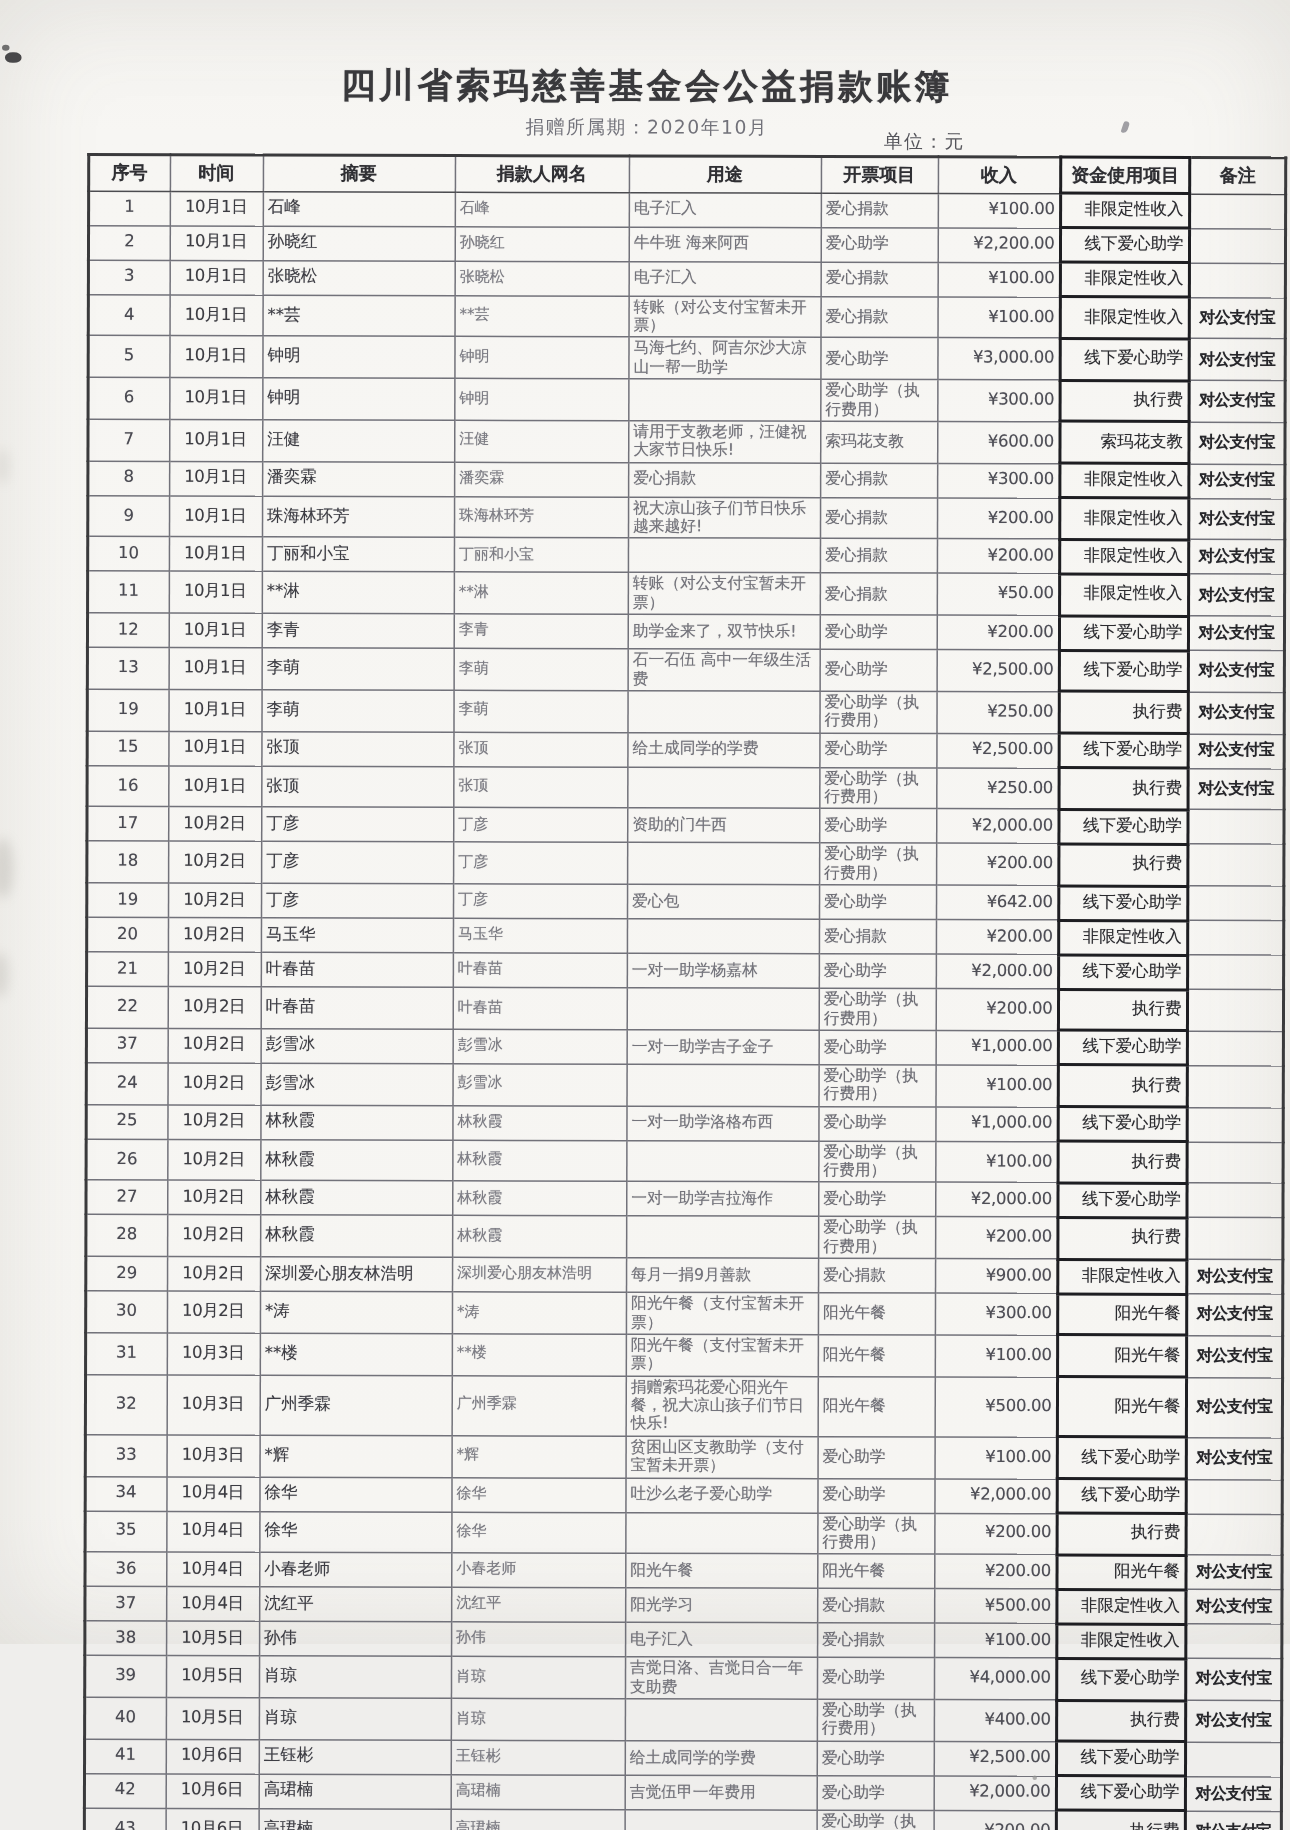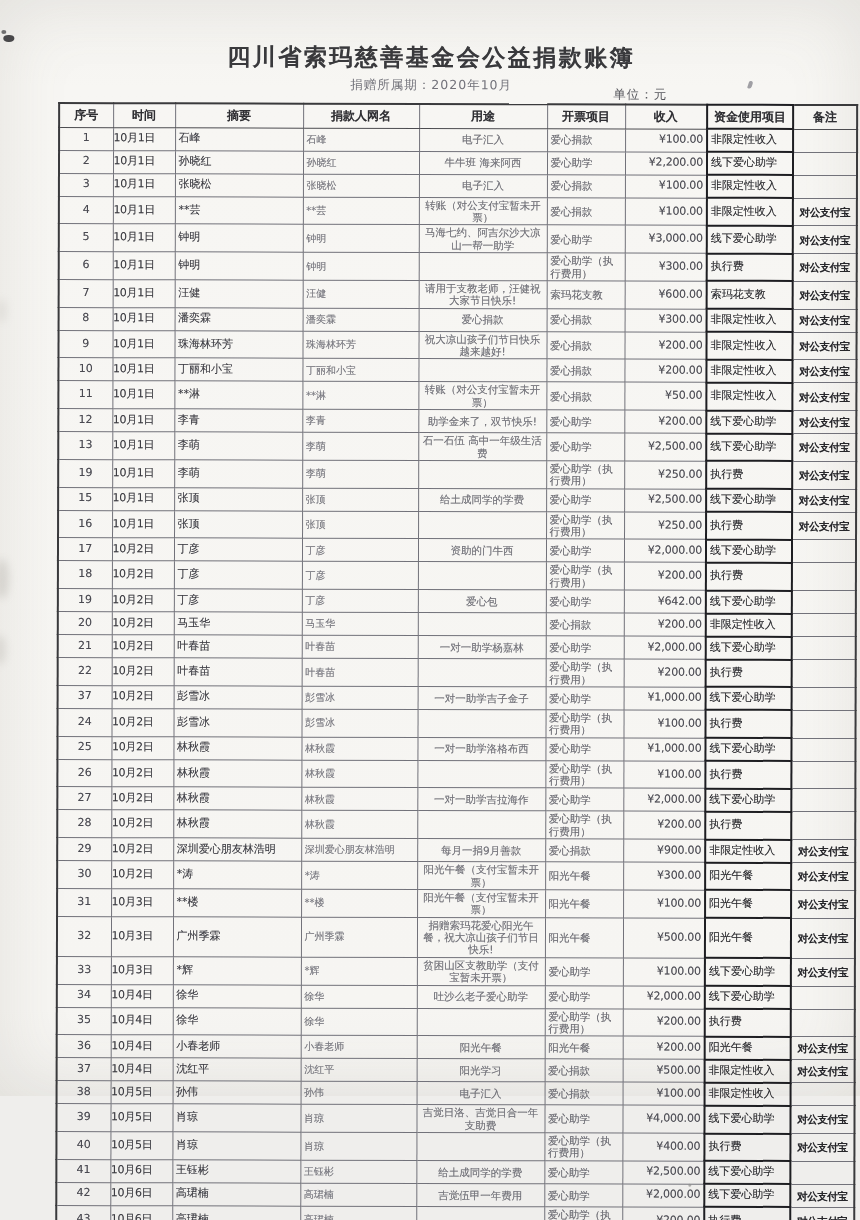--- a/index.html
+++ b/index.html
@@ -23,21 +23,21 @@
     text-align:center;font-size:23px;font-weight:bold;
     letter-spacing:2.5px;color:#39393c;margin:0;
     text-shadow:0 0 0.6px rgba(60,60,64,0.55);
   }
   .doc-subtitle{
     position:absolute;top:77px;left:0;width:100%;
     text-align:center;font-size:12.5px;color:#72727a;
     letter-spacing:1px;
   }
   .unit-label{
-    position:absolute;top:86px;left:612px;
+    position:absolute;top:86px;left:588px;
     font-size:12.5px;color:#55555b;letter-spacing:1px;
   }
   table.ledger{
     position:absolute;top:103px;left:57px;width:798px;
     border-collapse:collapse;table-layout:fixed;
     border:2px solid #3a3a3c;
   }
   .ledger th,.ledger td{
     border:1px solid #72727a;
     padding:1px 3px;
@@ -47,28 +47,28 @@
     text-shadow:0 0 0.5px rgba(70,70,78,0.45);
   }
   .ledger th{
     font-size:12px;font-weight:bold;color:#2f2f33;
     padding:4px 2px;text-align:center;
     border-bottom:1px solid #4c4c50;
   }
   .ledger td{font-size:11px;color:#45454b;height:19px;}
   
   .ledger td.c1{text-align:center;color:#4a4a52;}
-  .ledger td.c2{padding:1px 0;color:#3c3c42;letter-spacing:-0.3px;}
+  .ledger td.c2{text-align:center;padding:1px 0;color:#3c3c42;letter-spacing:-0.3px;}
   .ledger td.c3{text-align:left;color:#3d3d44;}
   .ledger td.c4{text-align:left;font-size:10px;color:#7c7c84;}
-  .ledger td.c5{text-align:center;font-size:10.5px;color:#74747c;}
+  .ledger td.c5{text-align:left;font-size:10.5px;color:#74747c;}
   .ledger td.c6{text-align:left;font-size:10.5px;color:#6d6d75;}
   .ledger td.c7{text-align:right;color:#4e4e56;letter-spacing:-0.2px;}
   .ledger td.c8{
-    text-align:left;color:#2b2b2f;
+    text-align:right;color:#2b2b2f;
     border:2px solid #1e1e22;
   }
   .ledger th.c8h{border:2px solid #1e1e22;}
   .ledger td.c9{
     text-align:center;font-weight:bold;font-size:10.5px;
     color:#26262a;padding:1px 1px;letter-spacing:-0.4px;margin-left:32px;
   }
   
   .artifact{position:absolute;}
   .blot1{left:2px;top:36px;width:11px;height:7px;background:#2c2c2e;border-radius:45%;opacity:.85;}

